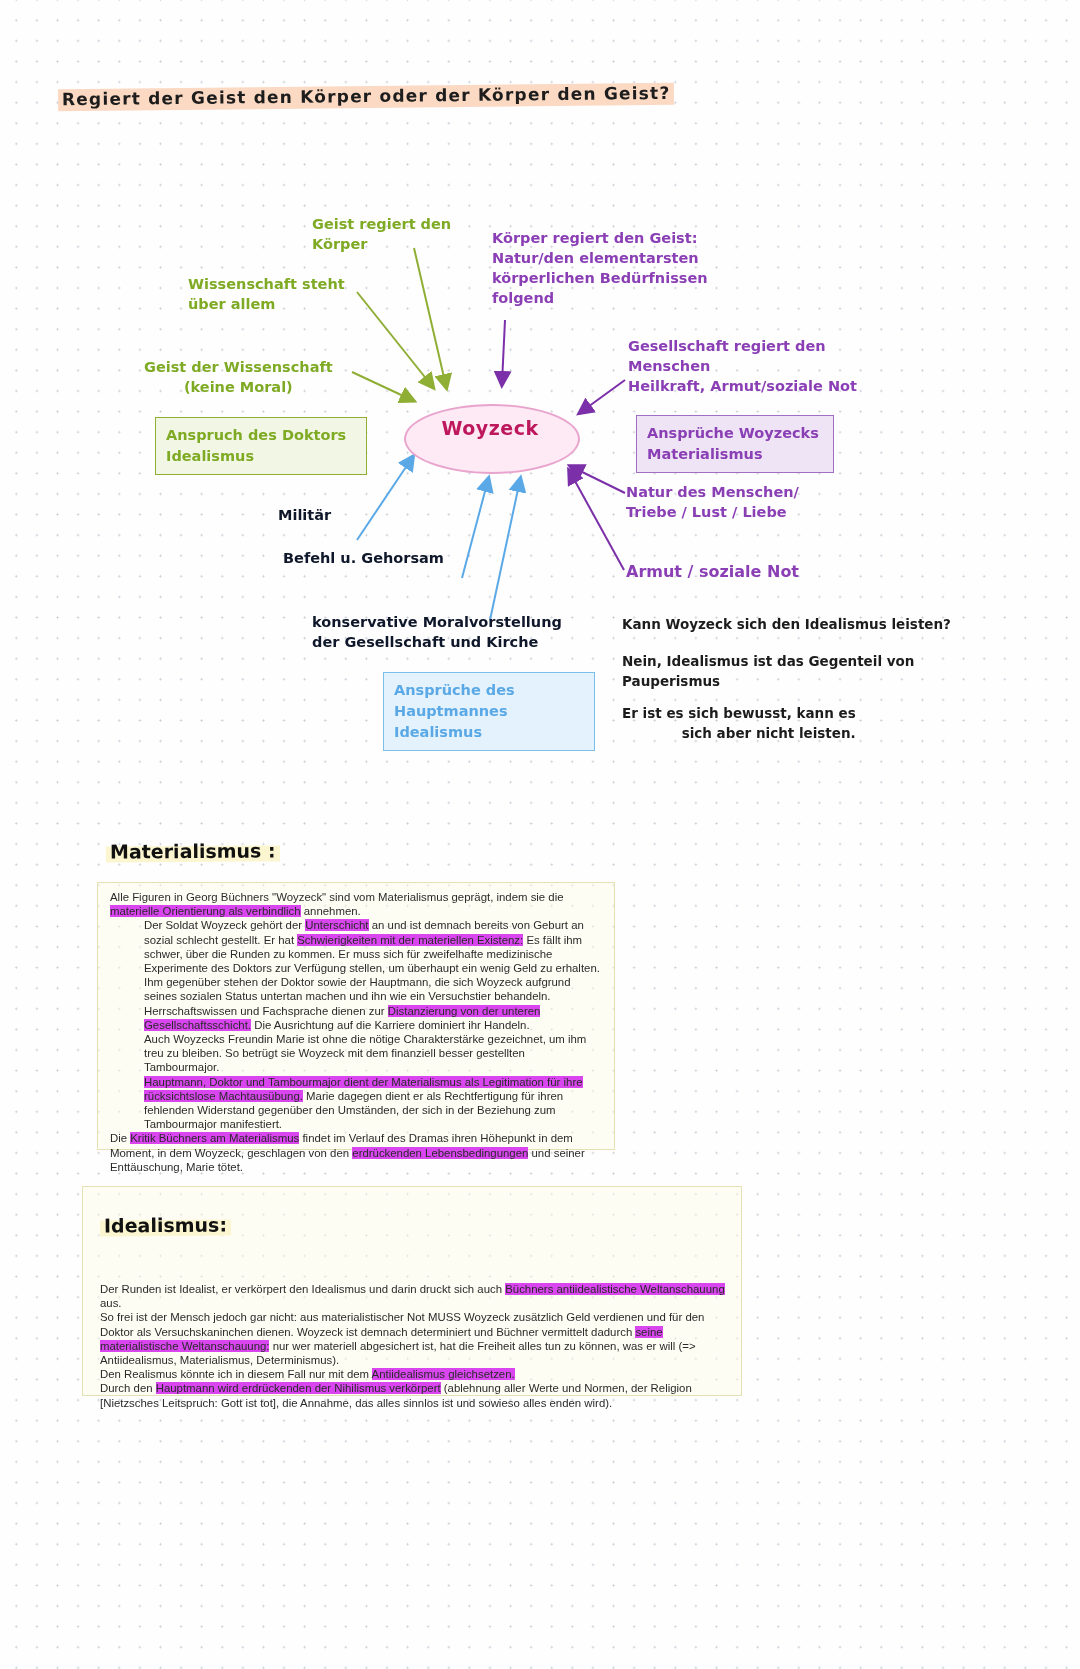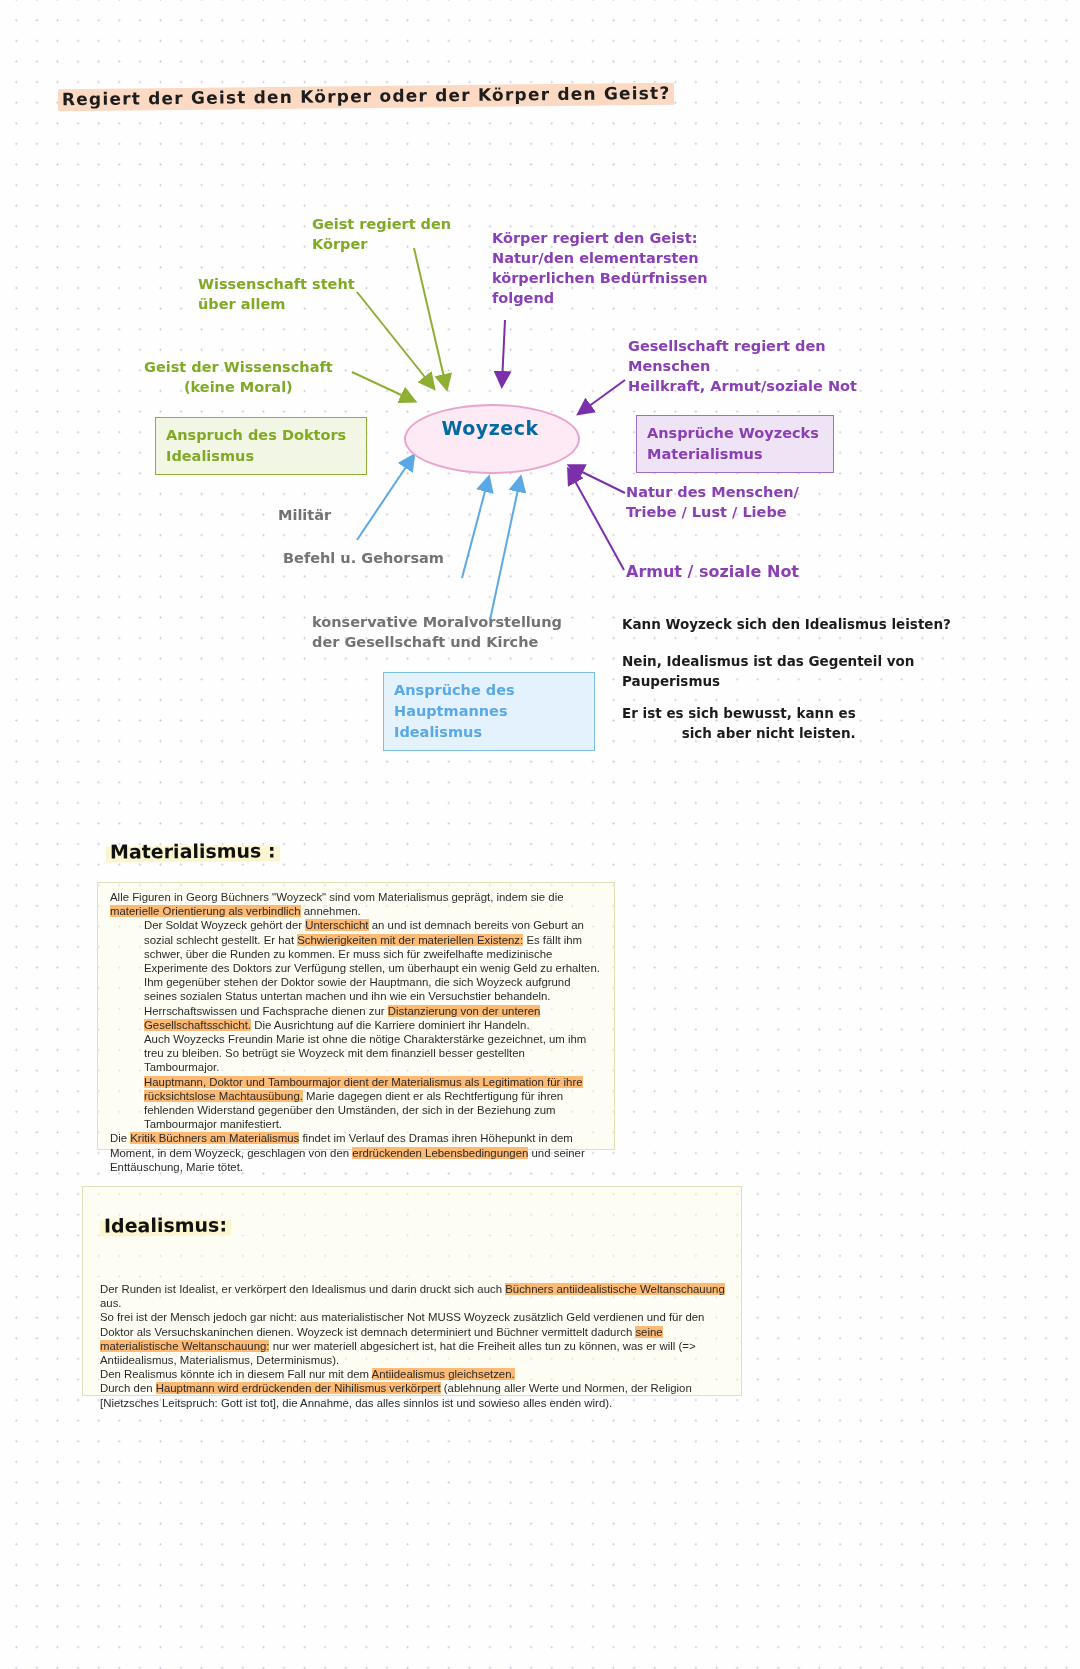--- a/index.html
+++ b/index.html
@@ -34,29 +34,29 @@
   }
 
   
   #center-node{
     left:404px;top:404px;width:172px;height:66px;
     border:2px solid #e9a4cd;border-radius:50%;
     background:#fdeaf5;
   }
   #center-label{
     left:404px;top:417px;width:172px;
-    text-align:center;font-size:19px;color:#0369a1;
+    text-align:center;font-size:19px;color:#be185d;
     letter-spacing:0.5px;
   }
 
   
   .note{font-size:14.5px;line-height:20px;white-space:pre-line;}
   .green{color:#7faa24;}
   .purple{color:#8a3fb5;}
-  .blue{color:#737373;}
+  .blue{color:#0f172a;}
   .black{color:#1c1c1c;}
 
   
   .box{border:1.5px solid;padding:7px 10px;font-size:14.5px;line-height:21px;white-space:pre-line;}
   .box-green{border-color:#8fae34;background:#f2f6e4;color:#7faa24;}
   .box-purple{border-color:#a06fc4;background:#eee4f6;color:#8a3fb5;}
   .box-blue{border-color:#7cc0ea;background:#e3f2fc;color:#5aa9e6;}
 
   
   #arrows{position:absolute;left:0;top:0;width:1080px;height:830px;}
@@ -72,21 +72,21 @@
   .prose-box{
     border:1px solid #e3e0b6;
     background:rgba(255,253,230,0.45);
     box-sizing:border-box;
   }
   .prose{
     font-size:11.4px;line-height:14.2px;color:#2a2a2a;
   }
   .prose p{margin:0;}
   .ind{padding-left:34px;}
-  mark{background:#fdba74;color:#2a2a2a;padding:0;}
+  mark{background:#d946ef;color:#2a2a2a;padding:0;}
 </style>
 </head>
 <body>
 
 <div id="paper"></div>
 
 <div class="abs hand" id="title">Regiert der Geist den Körper oder der Körper den Geist?</div>
 
 <svg id="arrows" viewBox="0 0 1080 830">
   <defs>
@@ -119,21 +119,21 @@
     <path d="M462,578 L488,480" marker-end="url(#ab)"></path>
     <path d="M490,620 L520,480" marker-end="url(#ab)"></path>
   </g>
 </svg>
 
 <div class="abs" id="center-node"></div>
 <div class="abs hand" id="center-label">Woyzeck</div>
 
 <div class="abs hand note green" style="left:312px;top:214px;">Geist regiert den
 Körper</div>
-<div class="abs hand note green" style="left:188px;top:274px;margin-left:10px;">Wissenschaft steht
+<div class="abs hand note green" style="left:188px;top:274px;">Wissenschaft steht
 über allem</div>
 <div class="abs hand note green" style="left:144px;top:357px;text-align:center;">Geist der Wissenschaft
 (keine Moral)</div>
 <div class="abs hand box box-green" style="left:155px;top:417px;width:190px;">Anspruch des Doktors
   Idealismus</div>
 
 <div class="abs hand note purple" style="left:492px;top:228px;">Körper regiert den Geist:
 Natur/den elementarsten
 körperlichen Bedürfnissen
 folgend</div>

